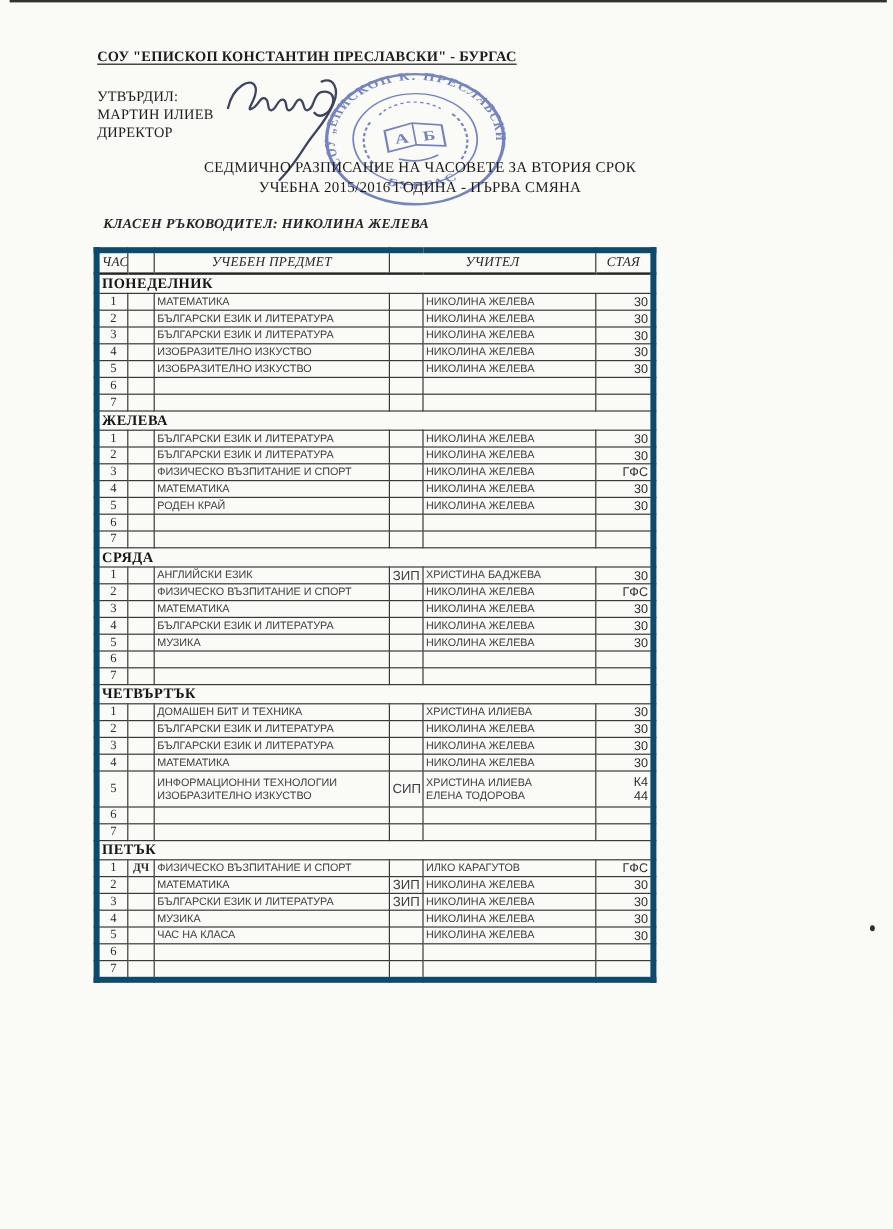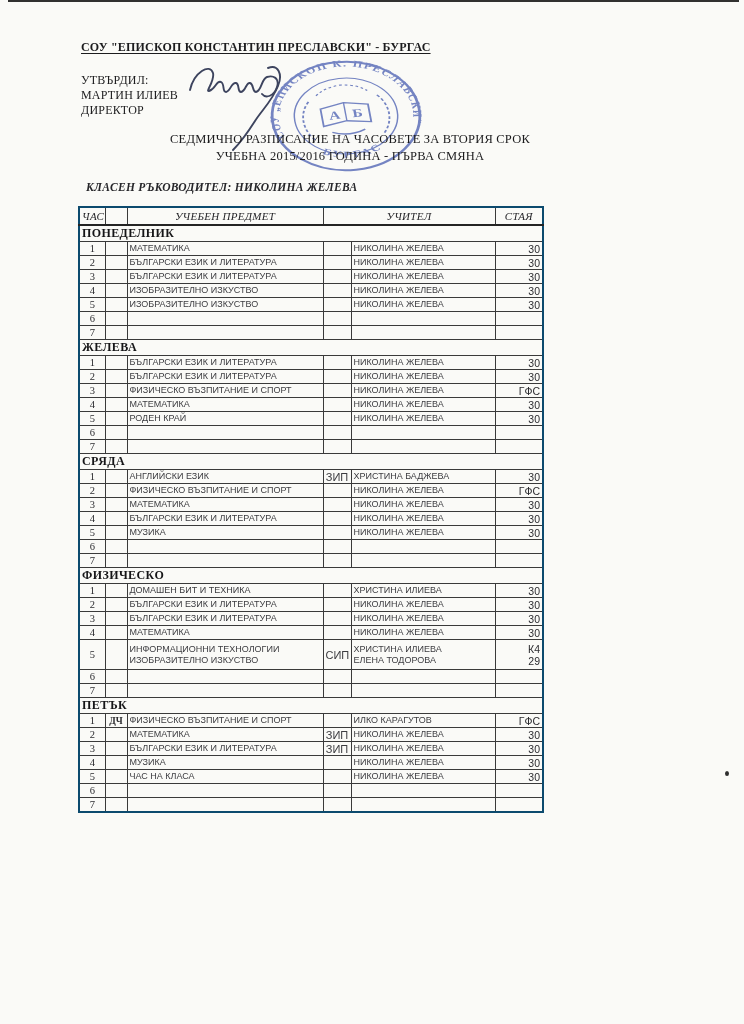--- a/index.html
+++ b/index.html
@@ -23,21 +23,21 @@
   
   .signature{position:absolute;left:150px;top:48px;pointer-events:none;}
 
   
   .stamp{position:absolute;left:263px;top:55px;width:166px;height:122px;opacity:.78;pointer-events:none;}
 
   
   .tt-wrap{position:absolute;left:78px;top:206px;}
   table.tt{border-collapse:collapse;table-layout:fixed;width:466px;background:transparent;}
   table.tt td{border:1px solid #3a3a3a;overflow:hidden;vertical-align:middle;padding:0 2px;}
-  table.tt{border:2px solid #0c4a6e;}
+  table.tt{border:5px solid #0c4a6e;}
   tr.hdr td{height:16px;font-style:italic;font-size:11px;color:#26262a;text-align:center;
     border-bottom:2px solid #242424;font-family:"Liberation Serif",serif;letter-spacing:.3px;}
   td.day{height:15px;font-weight:bold;font-size:12px;color:#161618;
     border-top:2px solid #242424;border-bottom:2px solid #242424;letter-spacing:.4px;}
   tbody td{height:13px;}
   tr.tall td{height:29px;}
   td.hour-cell{font-size:10.5px;text-align:center;color:#2c2c30;font-family:"Liberation Serif",serif;}
   td.flag-cell{font-size:9.5px;text-align:center;color:#2c2c30;font-family:"Liberation Serif",serif;font-weight:bold;}
   td.subject-cell,td.teacher-cell{font-family:"Liberation Sans",sans-serif;font-size:9px;color:#3c3c40;
     white-space:pre-line;line-height:10.5px;padding-left:4px;}
@@ -290,21 +290,21 @@
           </tr>
           <tr>
             <td class="hour-cell">7</td>
             <td class="flag-cell"></td>
             <td class="subject-cell"></td>
             <td class="type-cell"></td>
             <td class="teacher-cell"></td>
             <td class="room-cell"></td>
           </tr>
           <tr>
-            <td colspan="6" class="day">ФИЗИЧЕСКО</td>
+            <td colspan="6" class="day">ЧЕТВЪРТЪК</td>
           </tr>
           <tr>
             <td class="hour-cell">1</td>
             <td class="flag-cell"></td>
             <td class="subject-cell">ДОМАШЕН БИТ И ТЕХНИКА</td>
             <td class="type-cell"></td>
             <td class="teacher-cell">ХРИСТИНА ИЛИЕВА</td>
             <td class="room-cell">30</td>
           </tr>
           <tr>
@@ -333,21 +333,21 @@
           </tr>
           <tr class="tall">
             <td class="hour-cell">5</td>
             <td class="flag-cell"></td>
             <td class="subject-cell">ИНФОРМАЦИОННИ ТЕХНОЛОГИИ
 ИЗОБРАЗИТЕЛНО ИЗКУСТВО</td>
             <td class="type-cell">СИП</td>
             <td class="teacher-cell">ХРИСТИНА ИЛИЕВА
 ЕЛЕНА ТОДОРОВА</td>
             <td class="room-cell">К4
-29</td>
+44</td>
           </tr>
           <tr>
             <td class="hour-cell">6</td>
             <td class="flag-cell"></td>
             <td class="subject-cell"></td>
             <td class="type-cell"></td>
             <td class="teacher-cell"></td>
             <td class="room-cell"></td>
           </tr>
           <tr>

